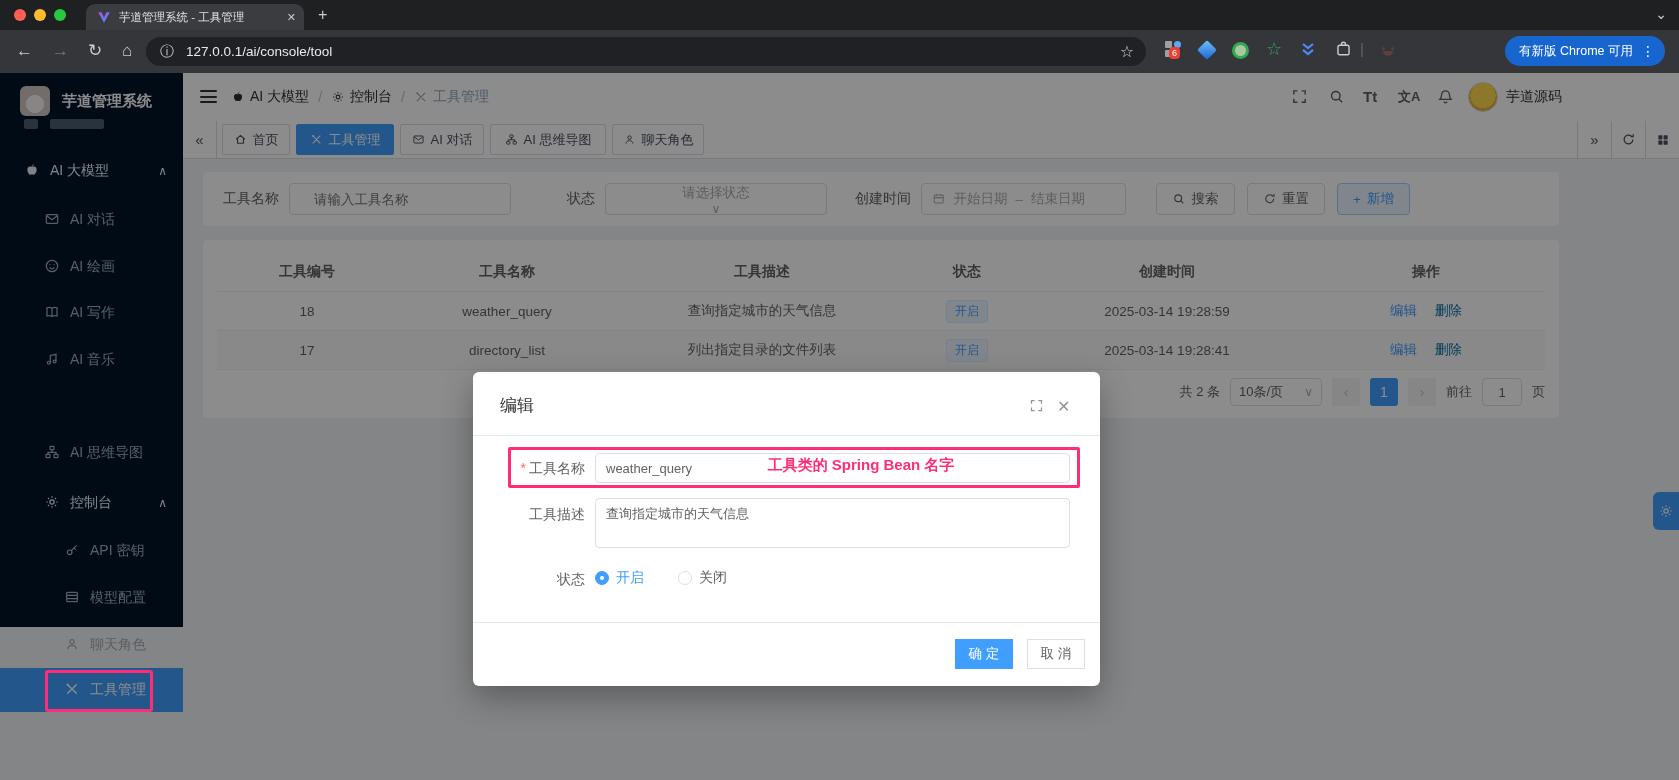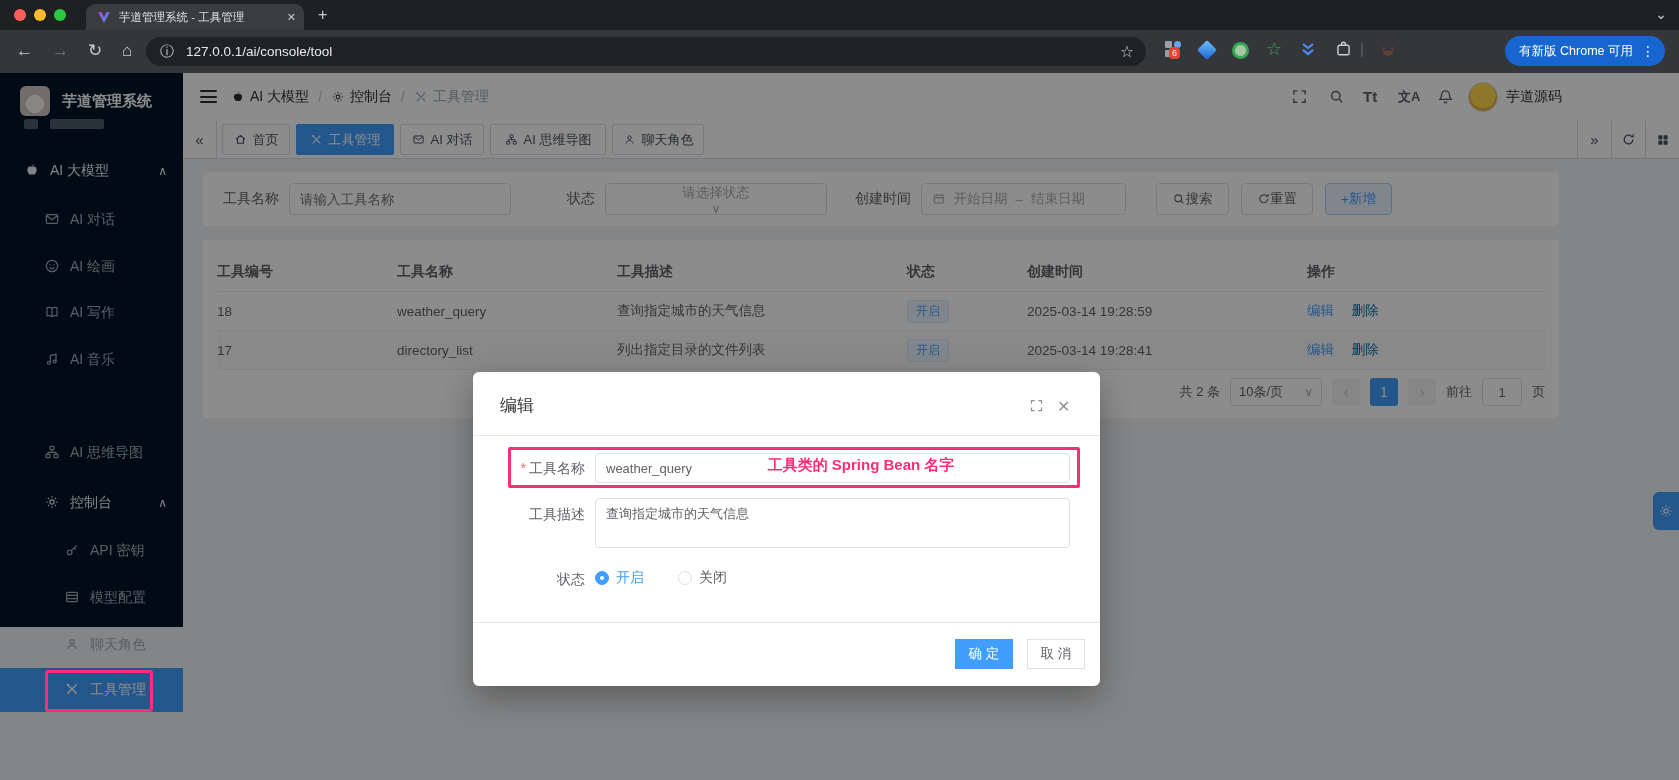--- a/index.html
+++ b/index.html
@@ -74,33 +74,33 @@
   .page-tab.active { background:#409eff; border-color:#409eff; color:#fff; }
 
   
   #content { position:absolute; left:183px; top:159px; width:1496px; height:621px; background:#f0f2f5; }
   .card { position:absolute; left:20px; width:1356px; background:#fff; border-radius:4px; }
   #filter-card { top:13px; height:54px; display:flex; align-items:center; padding:0 14px; font-size:14px; color:#606266; }
   .fld-label { margin-right:10px; white-space:nowrap; }
   .ctl { height:32px; border:1px solid #dcdfe6; border-radius:4px; background:#fff; display:flex;
     align-items:center; font-size:13.5px; color:#606266; }
   .ph { color:#a8abb2; }
-  #name-input { width:222px; padding:0 10px; }
+  #name-input { width:222px; padding:0 24px; }
   #status-select { width:222px; padding:0 10px; justify-content:space-between; cursor:pointer;flex-direction:column; }
   #date-range { width:205px; padding:0 10px; gap:8px; cursor:pointer; }
   .btn { height:32px; border:1px solid #dcdfe6; border-radius:4px; background:#fff; color:#606266;
-    font-size:13.5px; display:flex; align-items:center; padding:0 15px; cursor:pointer; white-space:nowrap; }
+    font-size:13.5px; display:flex; align-items:center; gap:6px; padding:0 15px; cursor:pointer; white-space:nowrap; }
   .btn.primary-light { color:#409eff; background:#ecf5ff; border-color:#a0cfff; }
 
   #table-card { top:81px; height:178px; padding:12px 14px; }
   .trow { display:flex; align-items:center; }
   .thead { height:40px; border-bottom:1px solid #ebeef5; font-size:14px; color:#606266; font-weight:bold; }
   .tbody { height:39px; border-bottom:1px solid #ebeef5; font-size:13.5px; color:#606266; }
   .tbody.striped { background:#fafafa; }
-  .tc { text-align:left; }
+  .tc { text-align:center; }
   .c0{width:180px;} .c1{width:220px;} .c2{width:290px;} .c3{width:120px;} .c4{width:280px;} .c5{width:238px;}
   .tag { display:inline-block; padding:2px 8px; font-size:12px; color:#409eff; background:#ecf5ff;
     border:1px solid #d9ecff; border-radius:3px; }
   .lnk { cursor:pointer; font-size:13.5px; }
   .lnk.edit { color:#409eff; margin-right:14px; }
   .lnk.del { color:#0369a1;font-family:Liberation Serif, serif; }
 
   #pager { position:absolute; right:14px; top:138px; display:flex; align-items:center; gap:10px;
     font-size:13px; color:#606266; }
   #page-size { width:92px; height:28px; padding:0 8px; justify-content:space-between; font-size:13px; cursor:pointer; }

